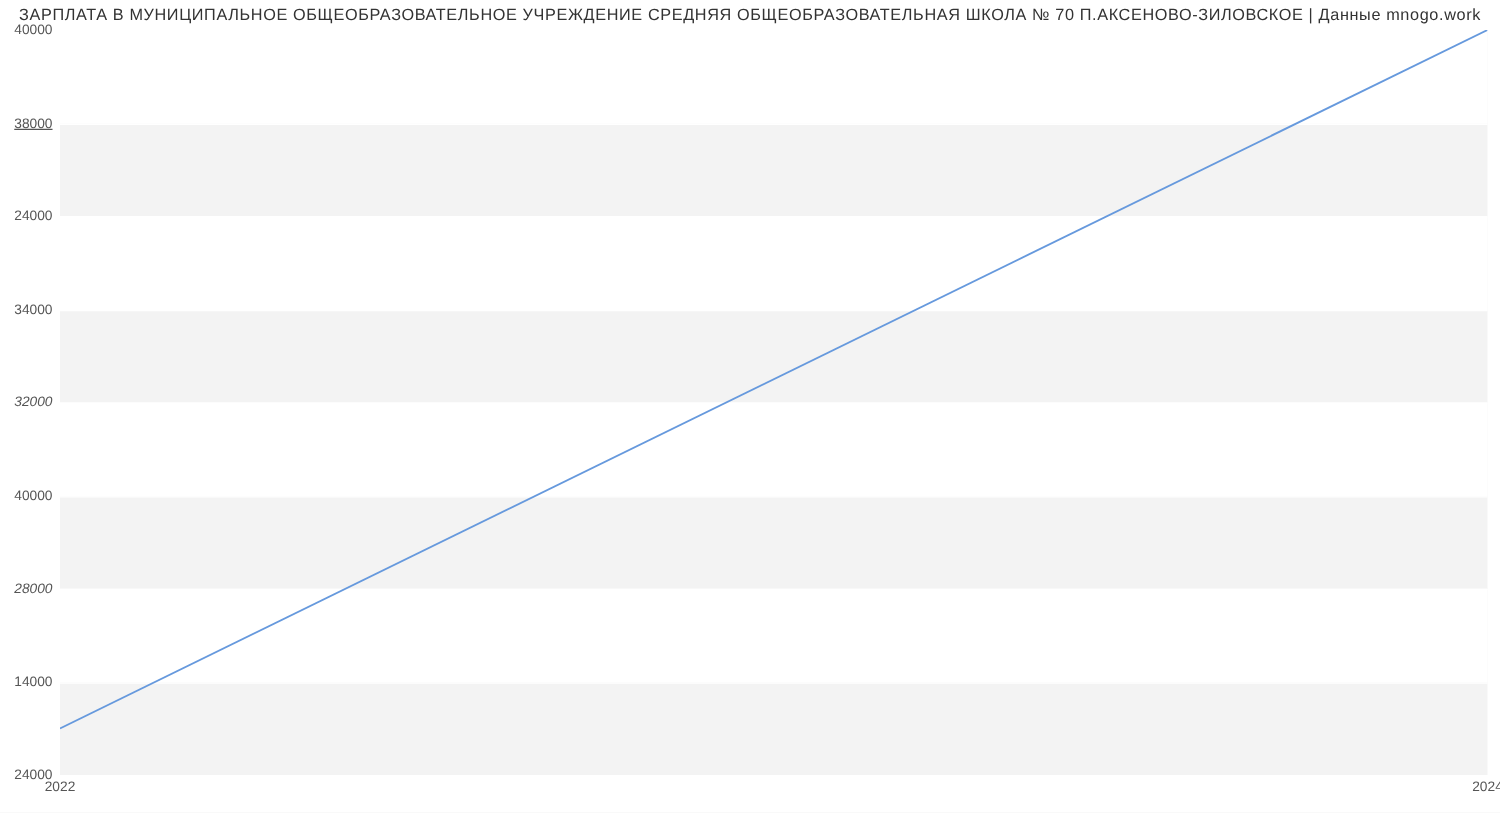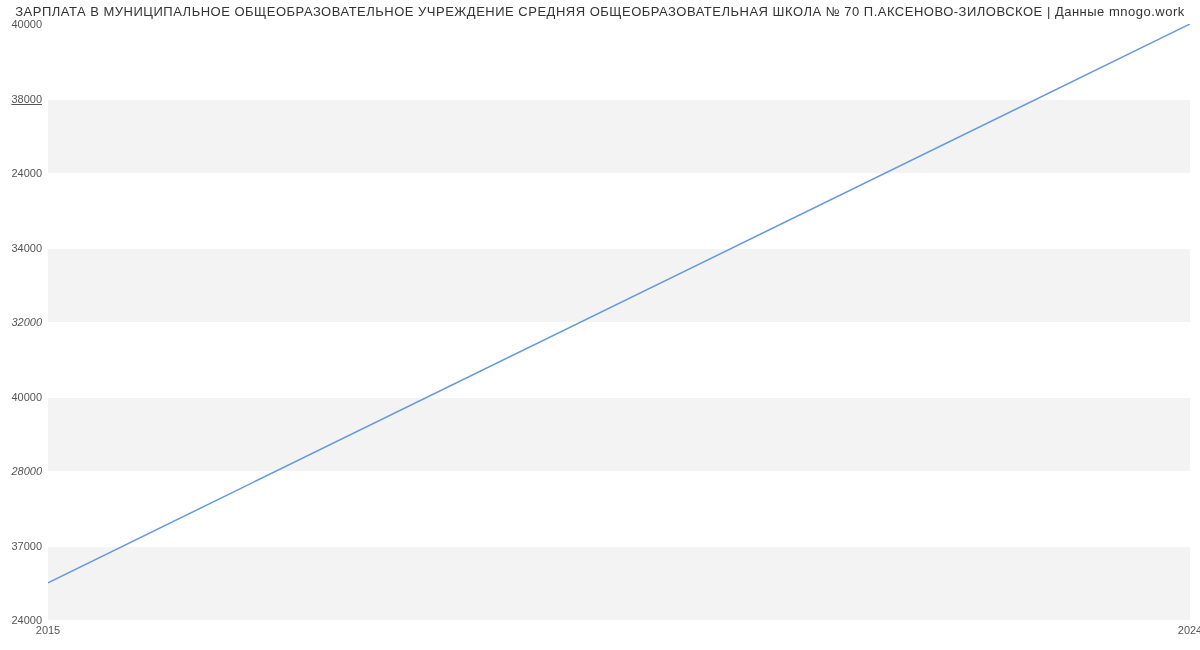--- a/index.html
+++ b/index.html
@@ -98,24 +98,24 @@
       <div class="grid-line" style="top: 62.5%;"></div>
       <div class="grid-line" style="top: 50%;"></div>
       <div class="grid-line" style="top: 37.5%;"></div>
       <div class="grid-line" style="top: 25%;"></div>
       <div class="grid-line" style="top: 12.5%;"></div>
       <div class="grid-line" style="top: 0%;"></div>
       <svg class="chart-line" preserveAspectRatio="none" viewBox="0 0 100 100" id="line-svg">
     <line x1="0" y1="93.75" x2="100" y2="0" vector-effect="non-scaling-stroke"></line>
       </svg>
   <div class="y-tick-label" style="top: 100%; text-align: center;">24000</div>
-      <div class="y-tick-label" style="top: 87.5%;">37000</div>
+      <div class="y-tick-label" style="top: 87.5%;">14000</div>
       <div class="y-tick-label" style="top: 75%; font-style: italic;">28000</div>
       <div class="y-tick-label" style="top: 62.5%;">40000</div>
       <div class="y-tick-label" style="top: 50%; font-style: italic;">32000</div>
       <div class="y-tick-label" style="top: 37.5%;">34000</div>
       <div class="y-tick-label" style="top: 25%;">24000</div>
       <div class="y-tick-label" style="top: 12.5%; text-decoration: underline;">38000</div>
       <div class="y-tick-label" style="top: 0%;">40000</div>
-      <div class="x-tick-label" style="left: 0%;">2015</div>
+      <div class="x-tick-label" style="left: 0%;">2022</div>
       <div class="x-tick-label" style="left: 100%;">2024</div>
     </div>
 </div>
 
 </body></html>

